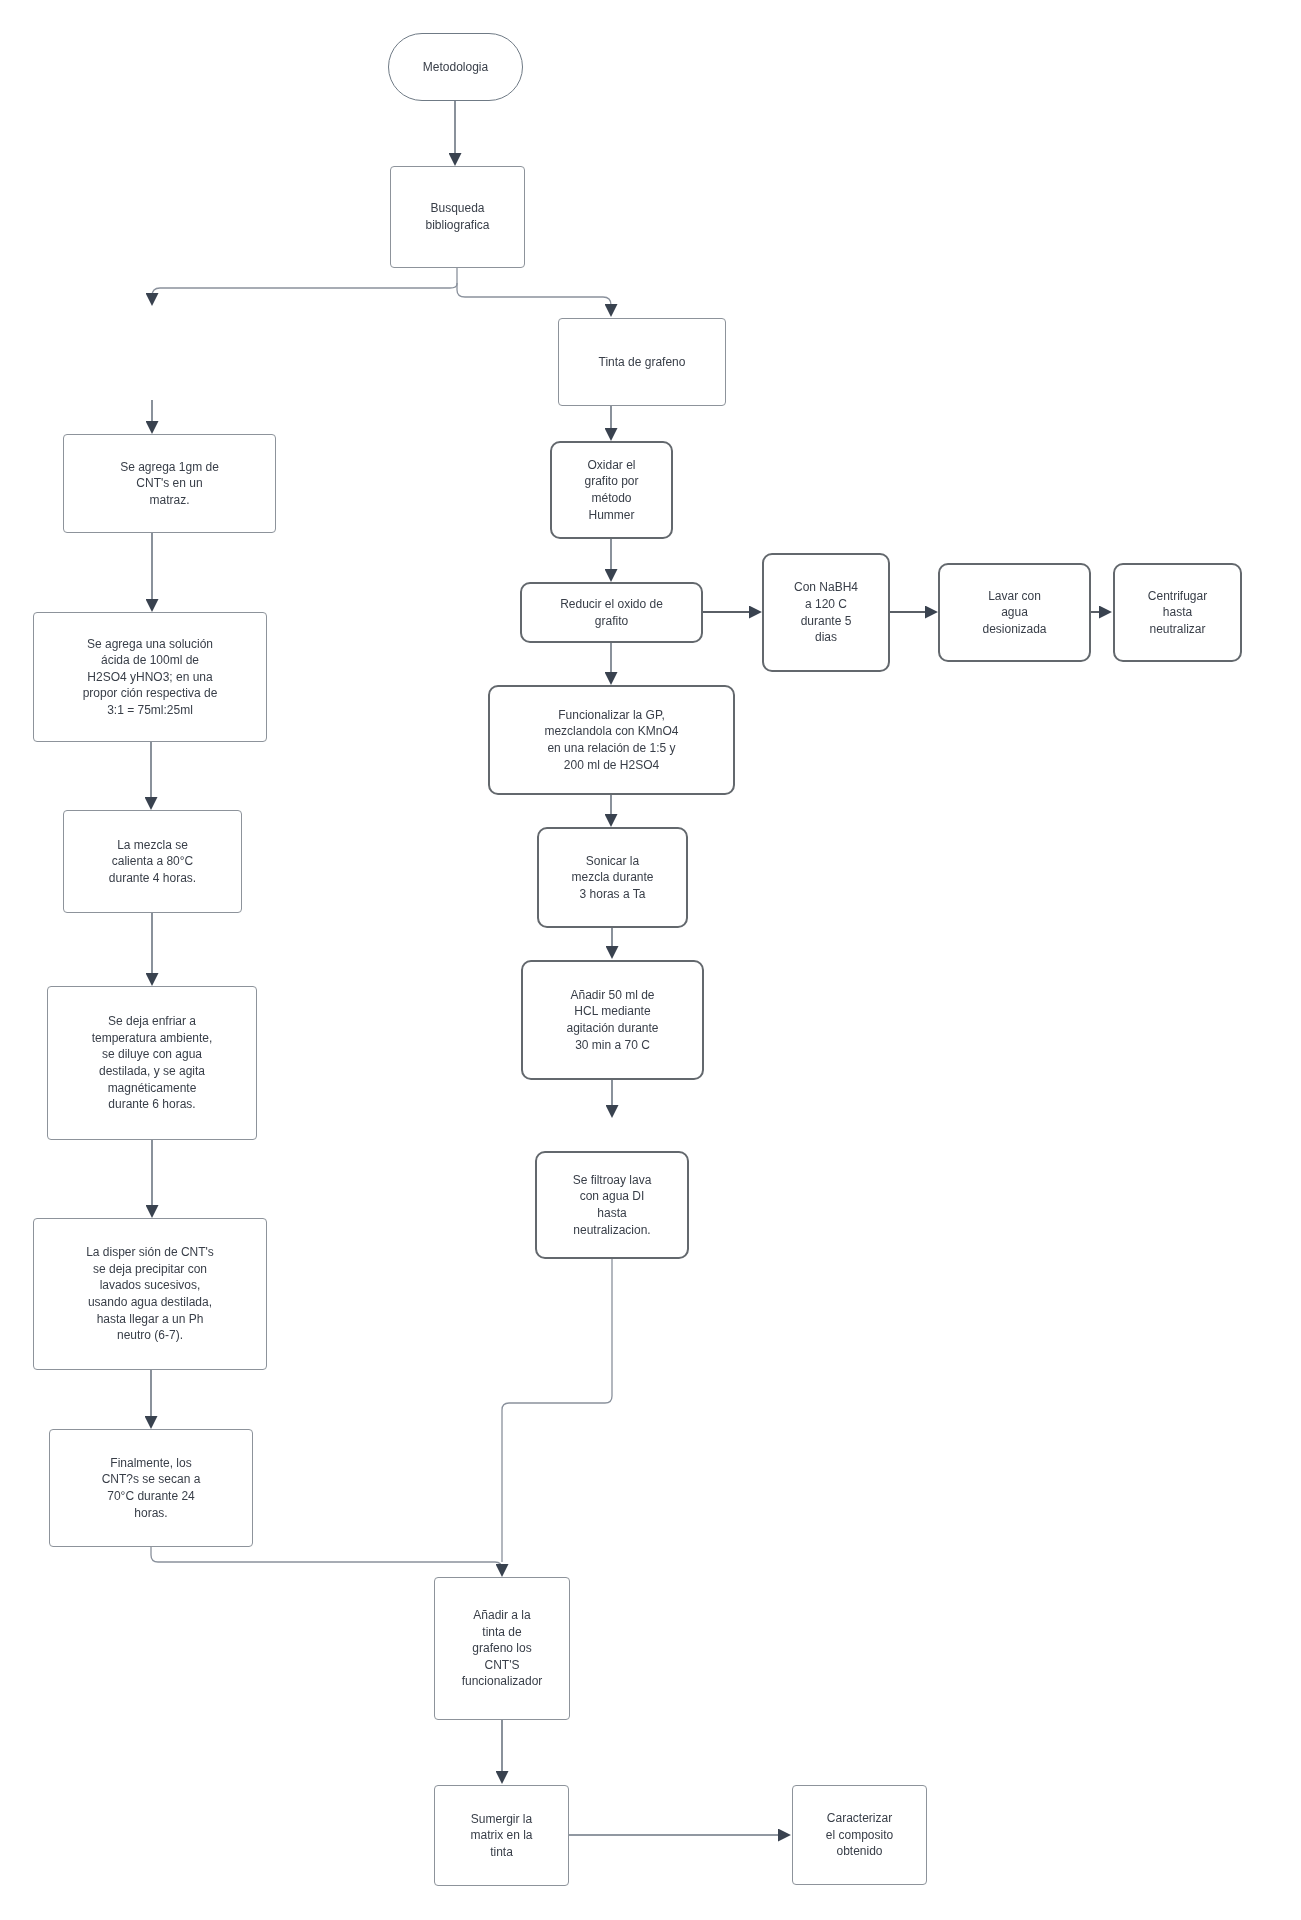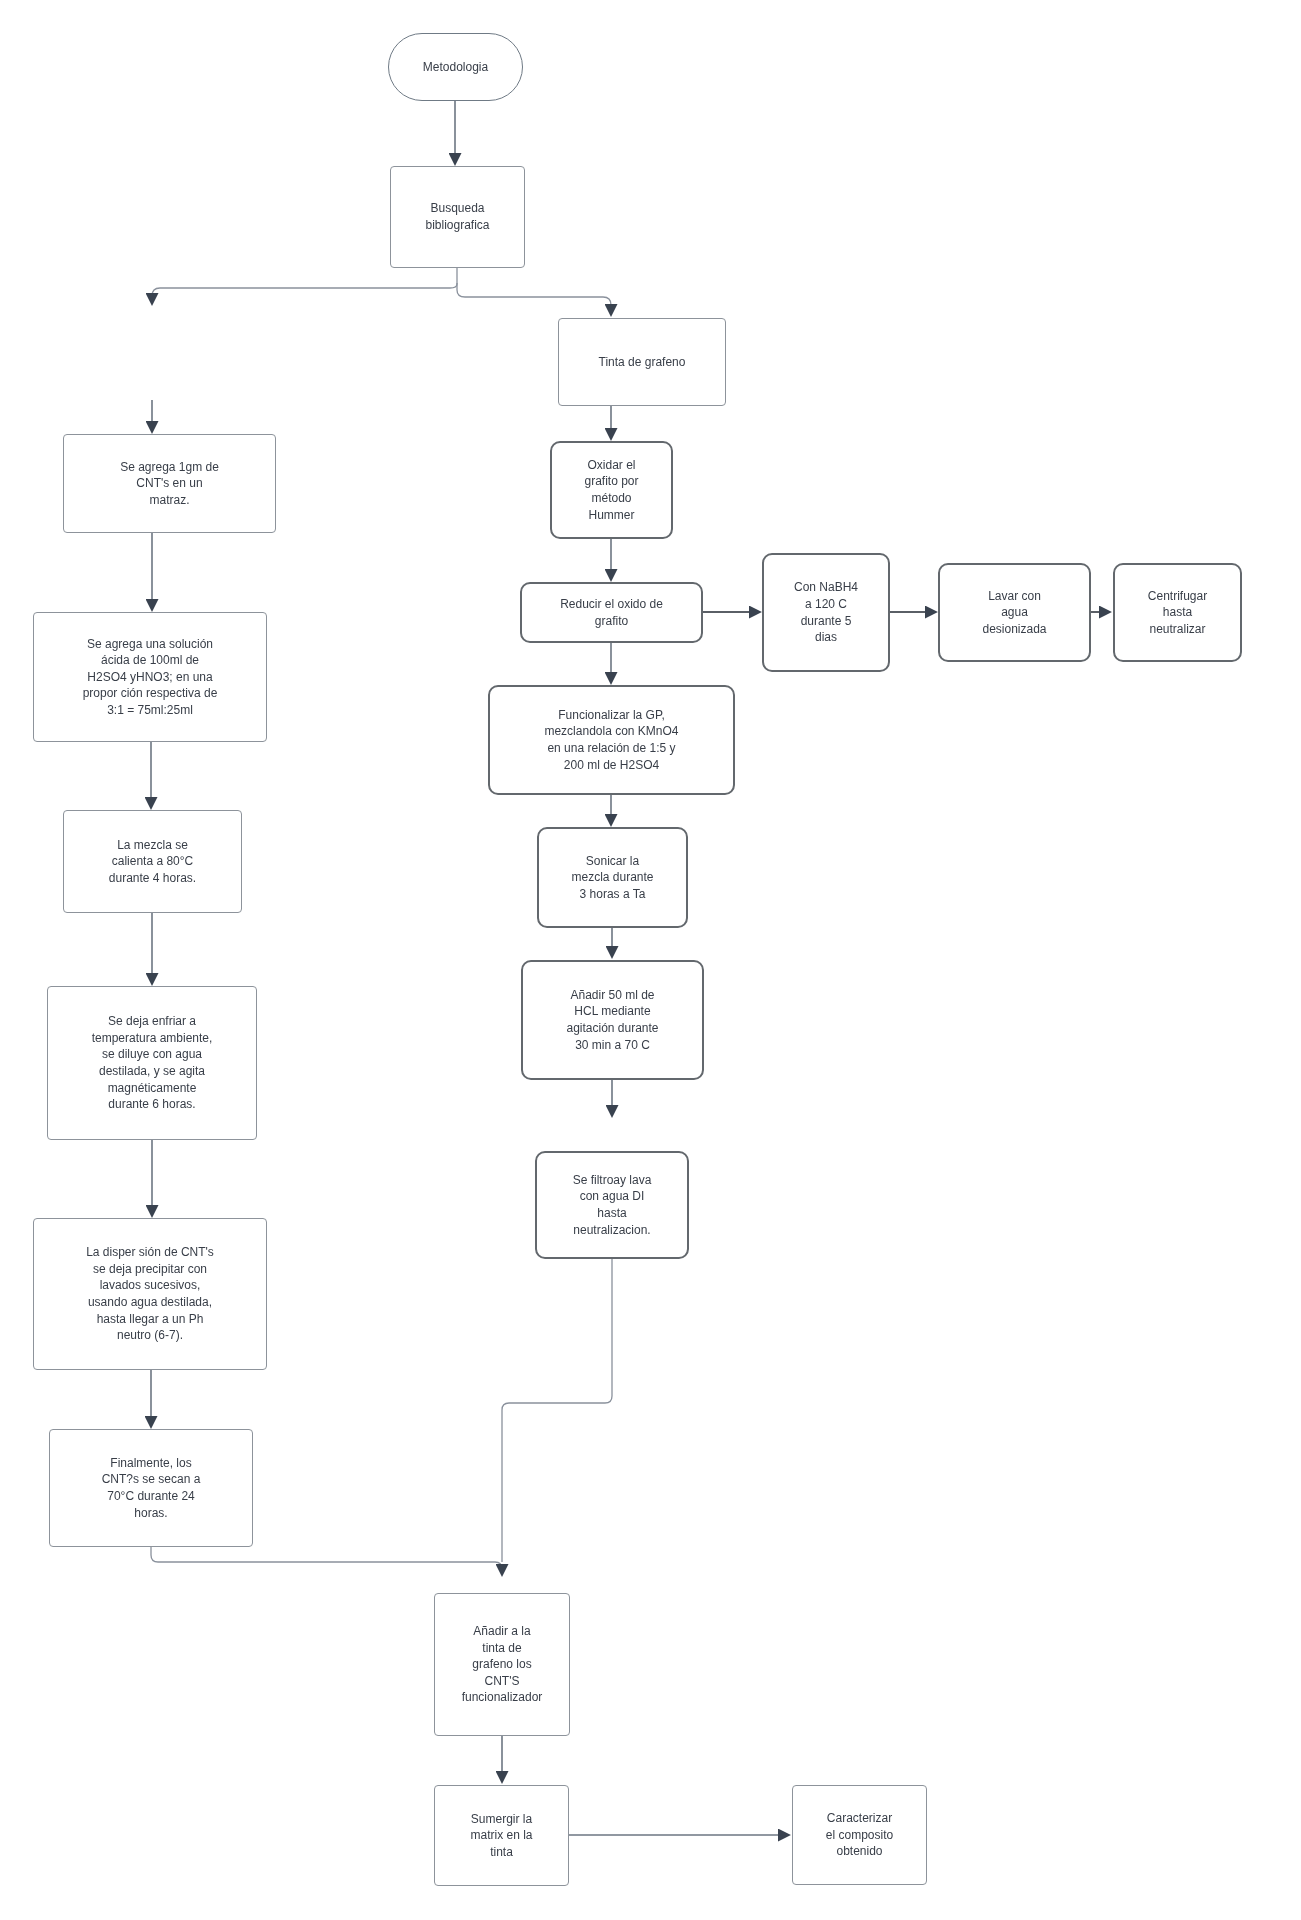--- a/index.html
+++ b/index.html
@@ -219,21 +219,21 @@
 30 min a 70 C</span>
   </div>
 
   <div class="node thick" style="left:535px; top:1119px; width:154px; height:108px;margin-top:32px;">
     <span>Se filtroay lava
 con agua DI
 hasta
 neutralizacion.</span>
   </div>
 
-  <div class="node thin" style="left:434px; top:1577px; width:136px; height:143px;margin-top:16px;">
+  <div class="node thin" style="left:434px; top:1577px; width:136px; height:143px;">
     <span>Añadir a la
 tinta de
 grafeno los
 CNT'S
 funcionalizador</span>
   </div>
 
   <div class="node thin" style="left:434px; top:1785px; width:135px; height:101px;">
     <span>Sumergir la
 matrix en la

